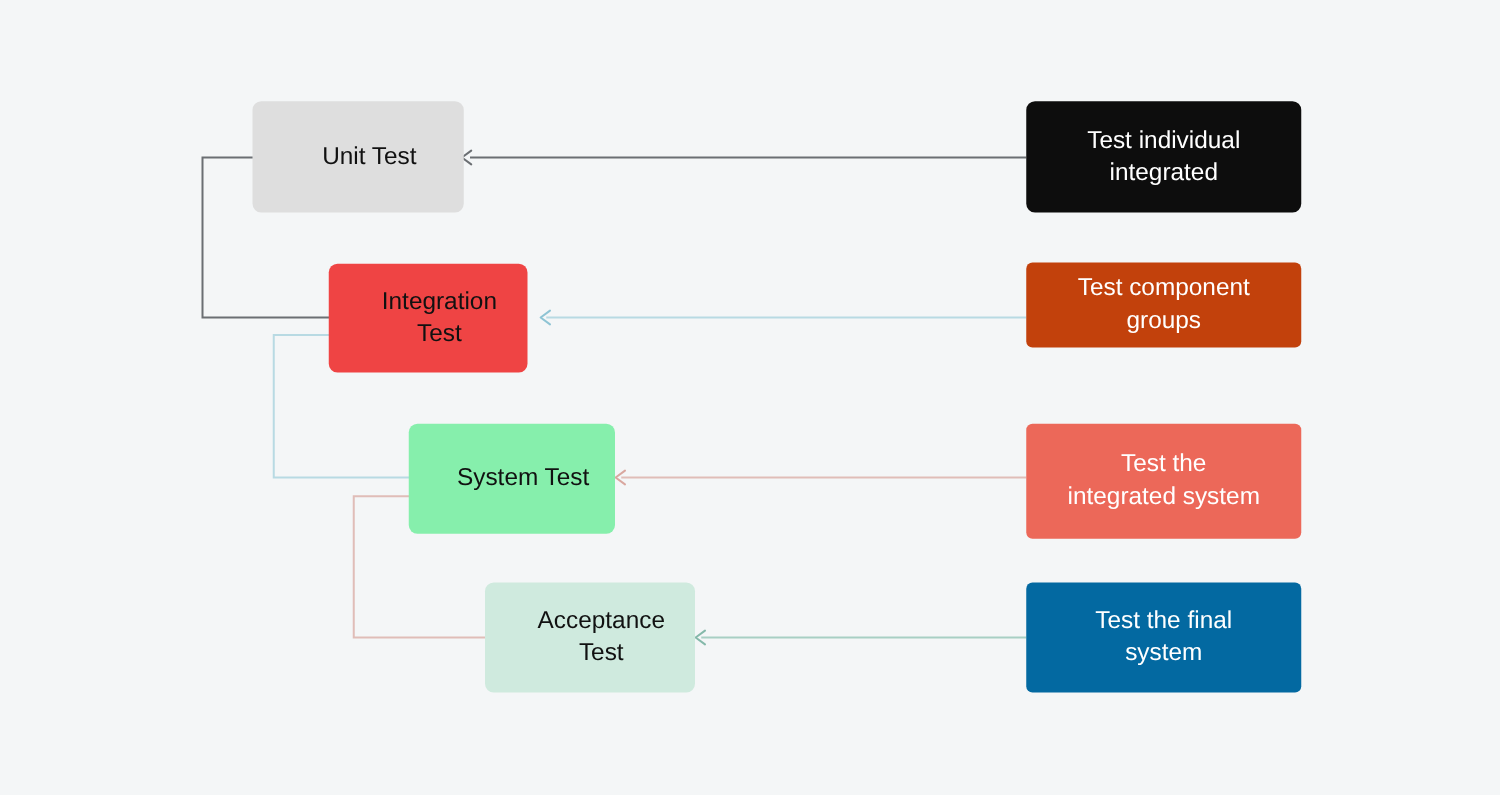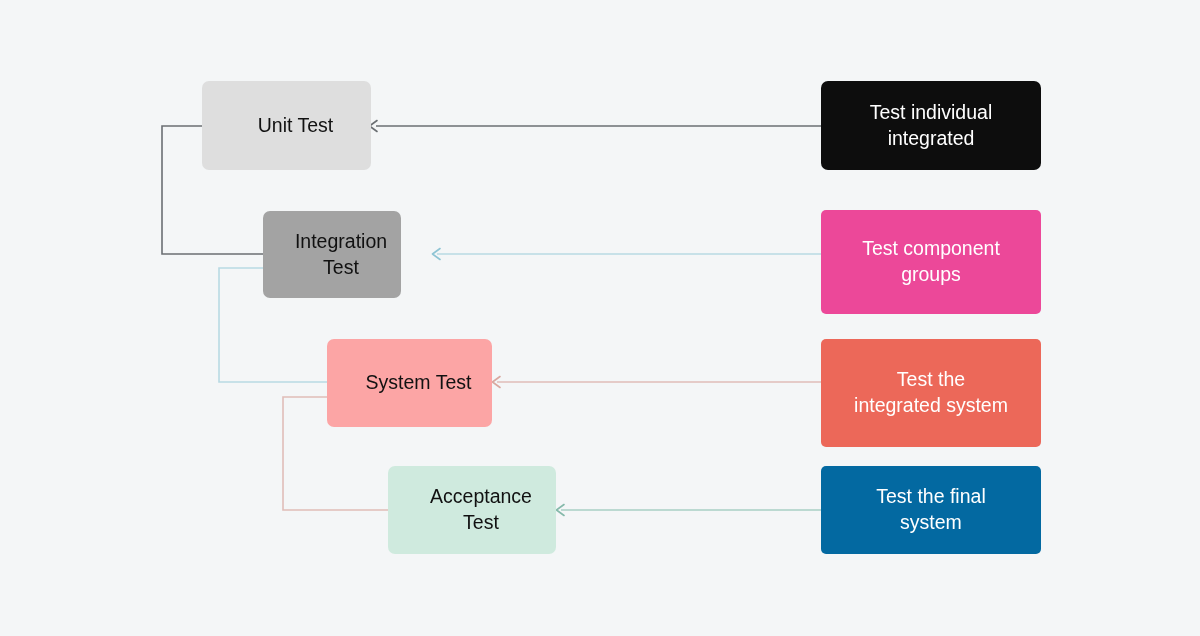--- a/index.html
+++ b/index.html
@@ -42,49 +42,49 @@
     font-size: 19.5px;
     color: #111111;
     border-radius: 7px;
     padding-left: 28px;
   }
   #node-unit-test {
     left: 202px;  top: 81px;  width: 169px; height: 89px;
     background: #dedede;
   }
   #node-integration-test {
-    left: 263px; top: 211px; width: 138px; height: 87px;
-    background: #a3a3a3;
+    left: 263px; top: 211px; width: 159px; height: 87px;
+    background: #ef4444;
   }
   #node-system-test {
     left: 327px; top: 339px; width: 165px; height: 88px;
-    background: #fca5a5;
+    background: #86efac;
   }
   #node-acceptance-test {
     left: 388px; top: 466px; width: 168px; height: 88px;
     background: #cfeade;
   }
   
   .desc {
     font-size: 19.5px;
     left: 821px;
     width: 220px;
     border-radius: 5px;
   }
   #node-desc-unit {
     top: 81px;  height: 89px;
     background: #0d0d0d; color: #ffffff;
     border-radius: 7px;
   }
   #node-desc-integration {
-    top: 210px; height: 104px;
-    background: #ec4899; color: #ffffff;
+    top: 210px; height: 68px;
+    background: #c2410c; color: #ffffff;
   }
   #node-desc-system {
-    top: 339px; height: 108px;
+    top: 339px; height: 92px;
     background: #ec6859; color: #ffffff;
   }
   #node-desc-acceptance {
     top: 466px; height: 88px;
     background: #0369a1; color: #ffffff;
   }
   .node-label { display: block; }
 </style>
 </head>
 <body>

